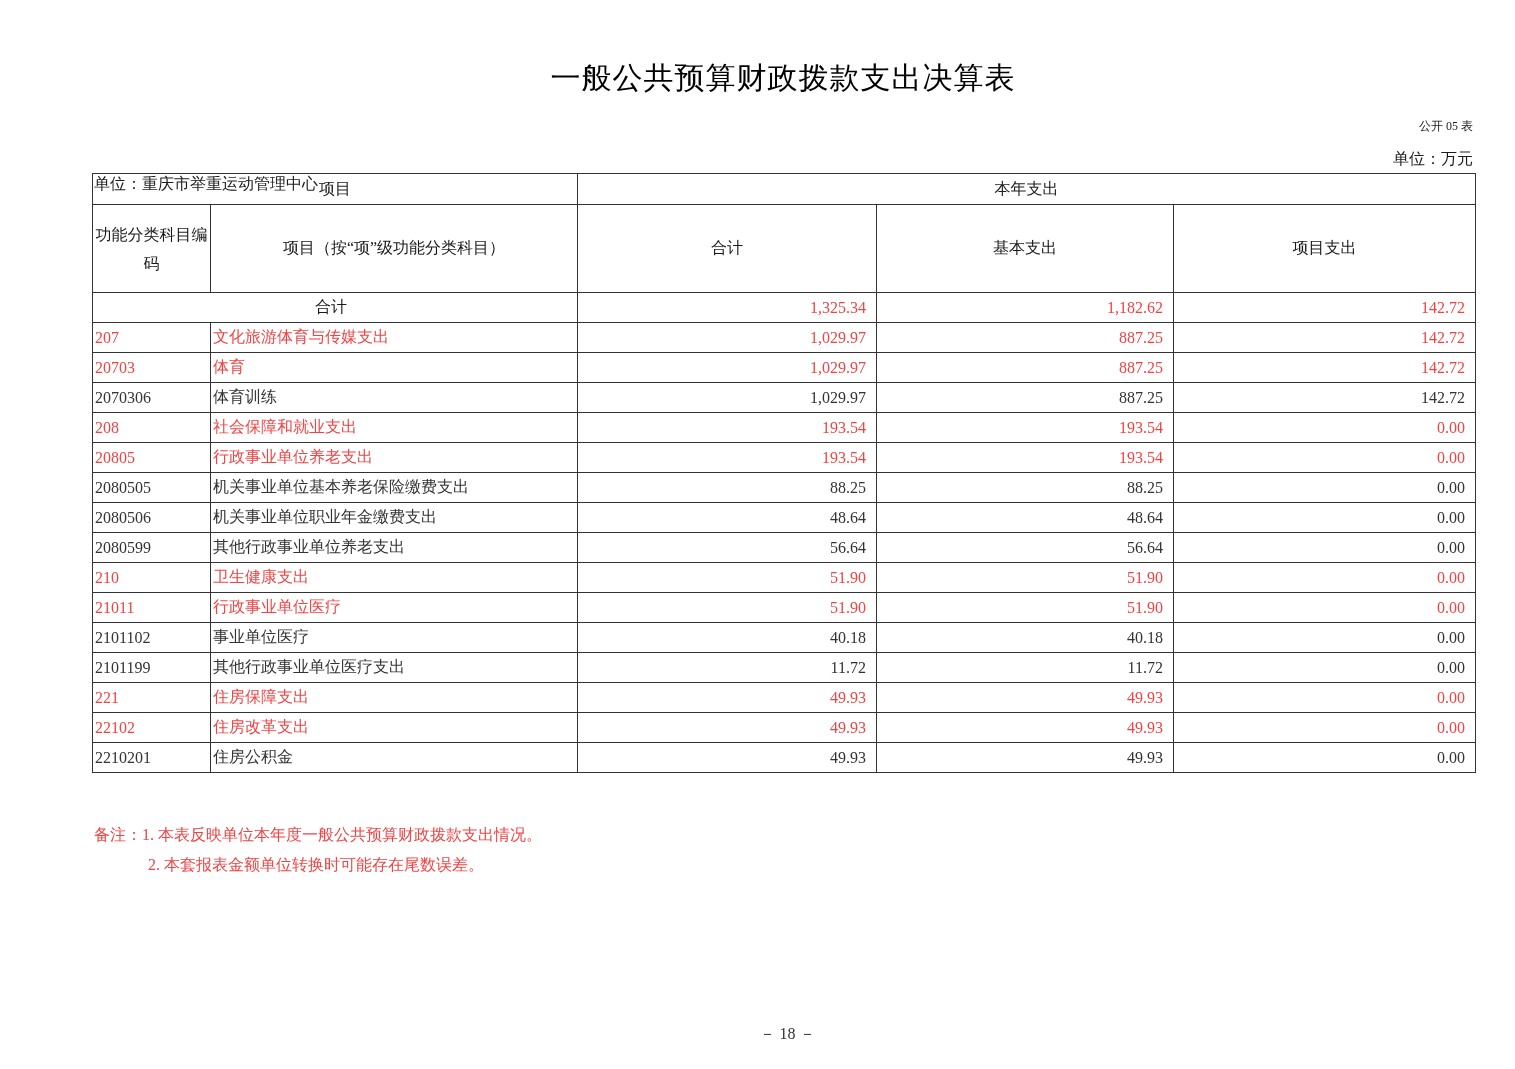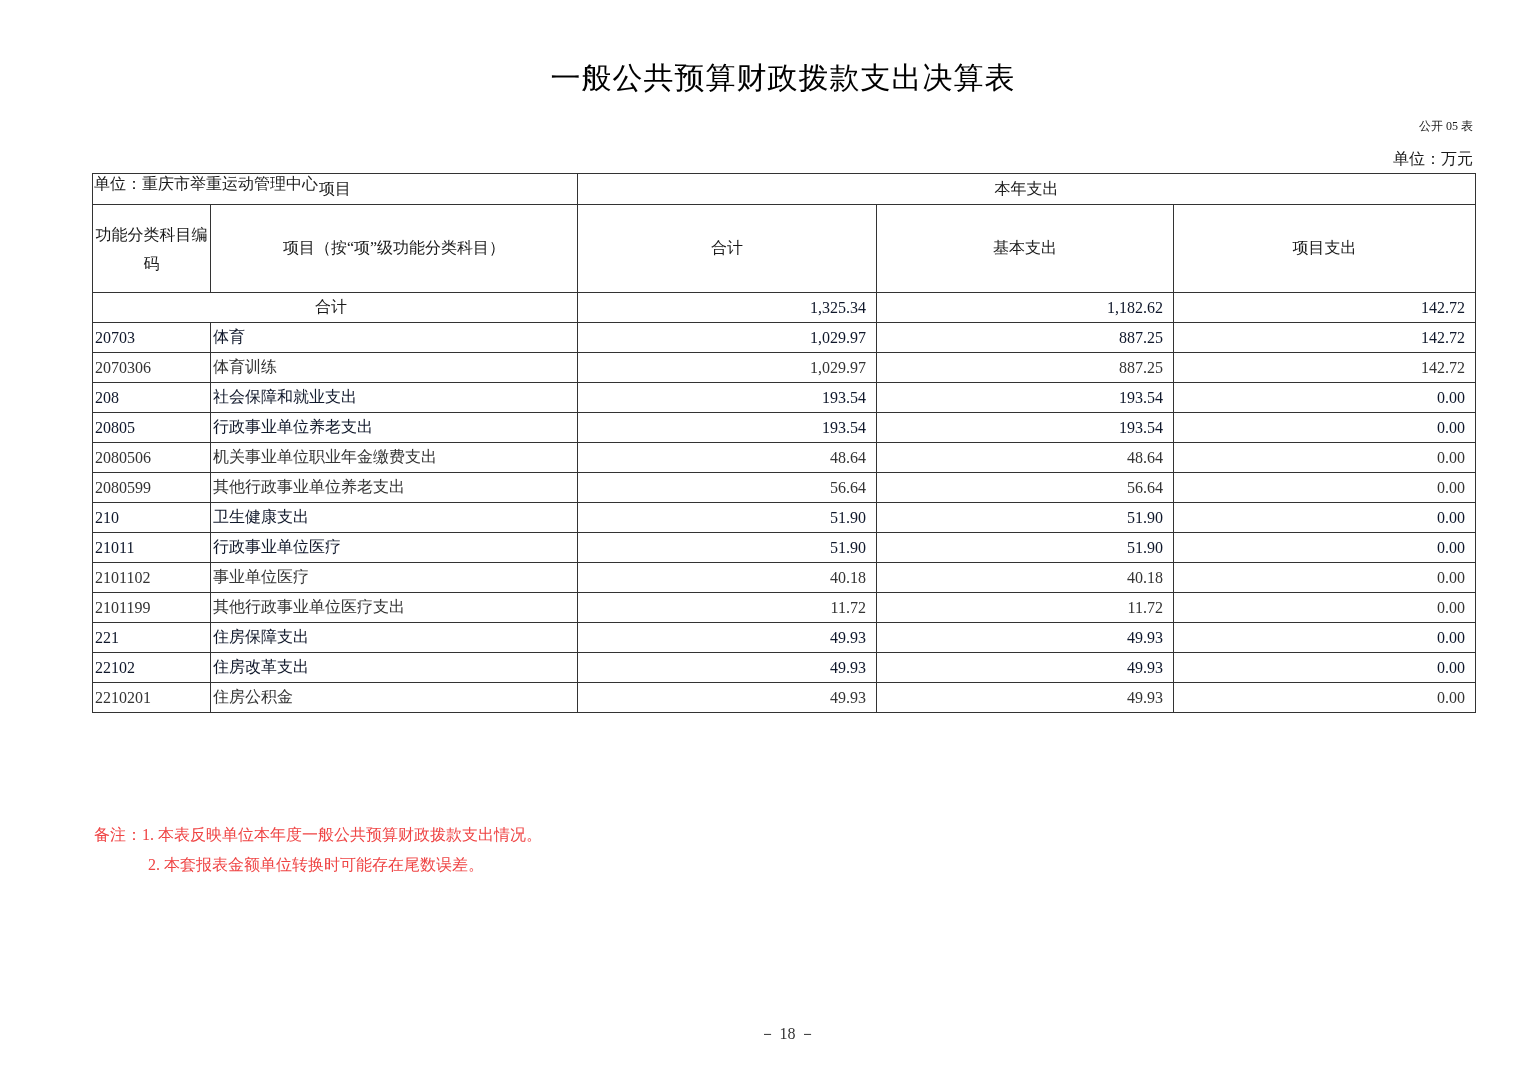--- a/index.html
+++ b/index.html
@@ -62,21 +62,21 @@
       overflow: hidden;
     }
     table.budget th {
       text-align: center;
       padding: 0;
     }
     .h-row1 { height: 31px; margin-top: 16px; }
     .h-row2 { height: 88px; padding-left: 21px; }
     .data-row { height: 30px; }
     .num { text-align: right; }
-    .bold { font-weight: bold; color: #0f172a; }
+    .bold { font-weight: bold; color: #ef4444; }
     .plain { color: #333; }
     .center { text-align: center; }
     .notes {
       position: absolute;
       left: 94px;
       top: 820px;
       font-size: 16px;
       line-height: 30px;
       color: #ef4444;
     }
@@ -122,20 +122,27 @@
       <th>项目支出</th>
     </tr>
   </thead>
   <tbody id="tbody">
     <tr class="data-row">
       <td colspan="2" class="center">合计</td>
       <td class="num bold">1,325.34</td>
       <td class="num bold">1,182.62</td>
       <td class="num bold">142.72</td>
     </tr>
+  <tr class="data-row">
+        <td class="bold">207</td>
+        <td class="bold">文化旅游体育与传媒支出</td>
+        <td class="num bold">1,029.97</td>
+        <td class="num bold">887.25</td>
+        <td class="num bold">142.72</td>
+      </tr>
       <tr class="data-row">
         <td class="bold">20703</td>
         <td class="bold">体育</td>
         <td class="num bold">1,029.97</td>
         <td class="num bold">887.25</td>
         <td class="num bold">142.72</td>
       </tr>
       <tr class="data-row">
         <td class="plain">2070306</td>
         <td class="plain">体育训练</td>
@@ -151,20 +158,27 @@
         <td class="num bold">0.00</td>
       </tr>
       <tr class="data-row">
         <td class="bold">20805</td>
         <td class="bold">行政事业单位养老支出</td>
         <td class="num bold">193.54</td>
         <td class="num bold">193.54</td>
         <td class="num bold">0.00</td>
       </tr>
       <tr class="data-row">
+        <td class="plain">2080505</td>
+        <td class="plain">机关事业单位基本养老保险缴费支出</td>
+        <td class="num plain">88.25</td>
+        <td class="num plain">88.25</td>
+        <td class="num plain">0.00</td>
+      </tr>
+      <tr class="data-row">
         <td class="plain">2080506</td>
         <td class="plain">机关事业单位职业年金缴费支出</td>
         <td class="num plain">48.64</td>
         <td class="num plain">48.64</td>
         <td class="num plain">0.00</td>
       </tr>
       <tr class="data-row">
         <td class="plain">2080599</td>
         <td class="plain">其他行政事业单位养老支出</td>
         <td class="num plain">56.64</td>

